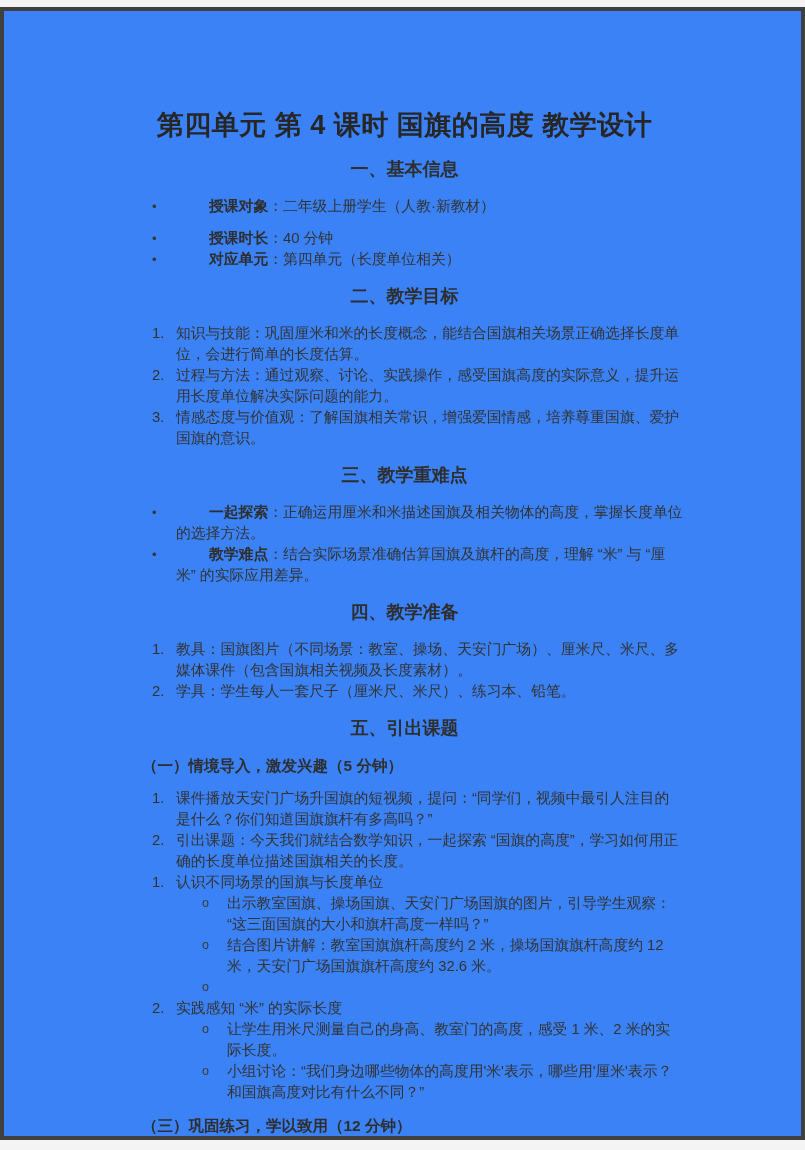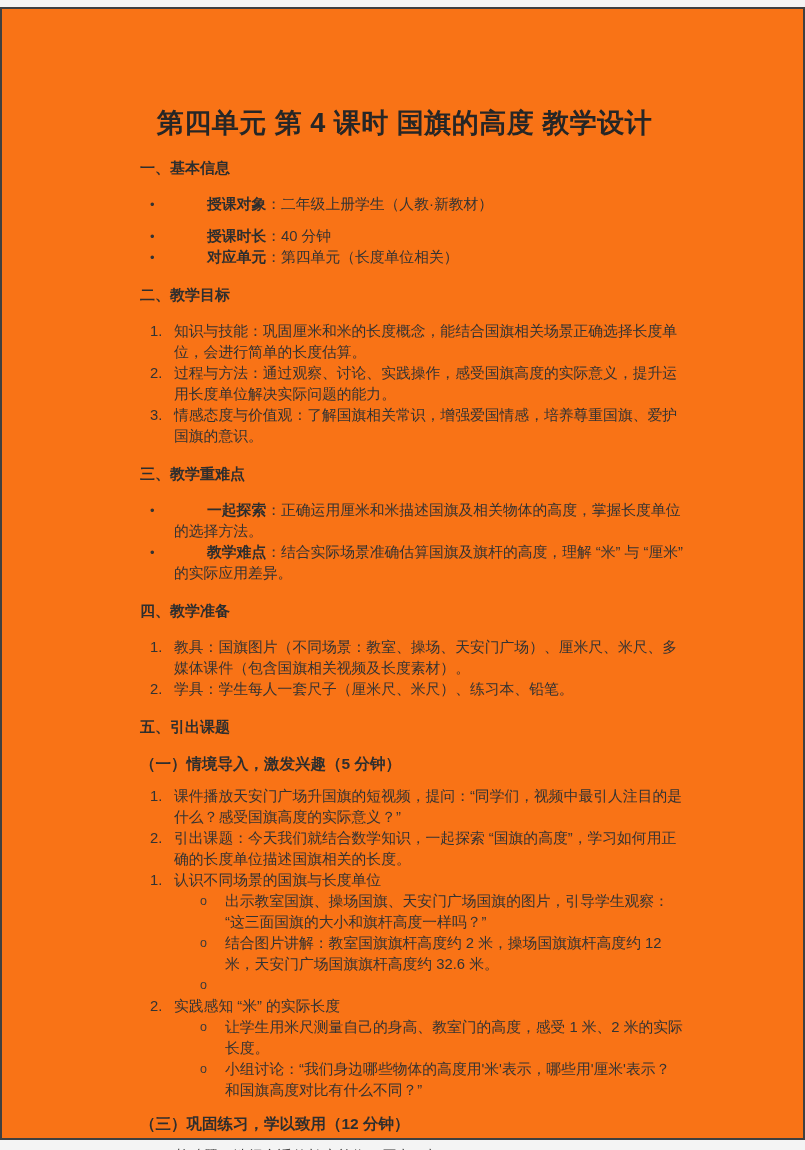--- a/index.html
+++ b/index.html
@@ -4,37 +4,37 @@
 <style>
   html,body{margin:0;padding:0;}
   body{
     width:805px;height:1150px;overflow:hidden;
     background:#f4f4f4;
     font-family:"Liberation Sans","DejaVu Sans",sans-serif;
   }
   .canvas{position:relative;width:805px;height:1150px;background:#f4f4f4;}
   .sheet{
     position:absolute;top:7px;left:0;width:805px;height:1133px;
-    background:#f97316;box-sizing:border-box;
-    border:2px solid #404040;
+    background:#3b82f6;box-sizing:border-box;
+    border:4px solid #404040;
   }
   .content{
     padding:96px 118px 0 122px;
     color:#333333;
     font-size:14.8px;
     line-height:21px;
   }
   .doc-title{
     font-size:27px;line-height:36px;font-weight:700;color:#262626;
     text-align:center;margin:0 0 12px 0;letter-spacing:0.5px;
     font-family:"Liberation Sans","DejaVu Sans",sans-serif;
   }
   .h2{
-    font-size:15px;font-weight:700;color:#2e2e2e;
-    line-height:21px;margin:16px;
+    font-size:18px;font-weight:700;color:#2e2e2e;
+    line-height:21px;margin:16px;text-align:center;
   }
   .phase-h{
     font-size:15.5px;font-weight:700;color:#2e2e2e;
     line-height:21px;margin:12px;padding-left:4px;
   }
   .list{margin:0;}
   .list-s1{margin-top:8px;}
   .list-s1 .li:first-child{margin-bottom:11px;}
   .li{display:flex;padding-left:26px;}
   .li .marker{flex:0 0 24px;width:24px;}
@@ -108,21 +108,21 @@
           <span class="txt">学具：学生每人一套尺子（厘米尺、米尺）、练习本、铅笔。</span>
         </div>
       </div>
 
       <div class="h2">五、引出课题</div>
 
       <div class="phase-h">（一）情境导入，激发兴趣（5 分钟）</div>
       <div class="list">
         <div class="li">
           <span class="marker">1.</span>
-          <span class="txt">课件播放天安门广场升国旗的短视频，提问：“同学们，视频中最引人注目的是什么？感受国旗高度的实际意义？”</span>
+          <span class="txt">课件播放天安门广场升国旗的短视频，提问：“同学们，视频中最引人注目的是什么？你们知道国旗旗杆有多高吗？”</span>
         </div>
         <div class="li">
           <span class="marker">2.</span>
           <span class="txt">引出课题：今天我们就结合数学知识，一起探索 “国旗的高度”，学习如何用正确的长度单位描述国旗相关的长度。</span>
         </div>
       </div>
 
       <div class="list">
         <div class="li">
           <span class="marker">1.</span>

